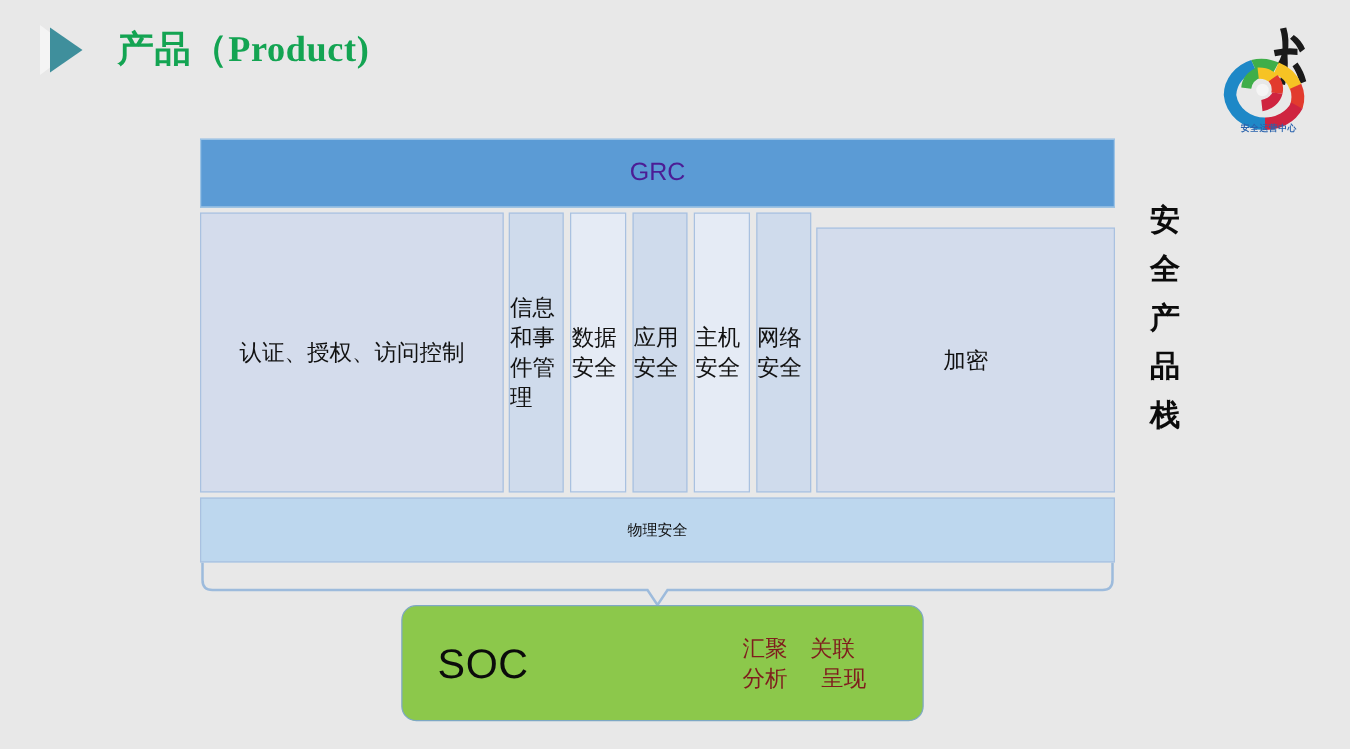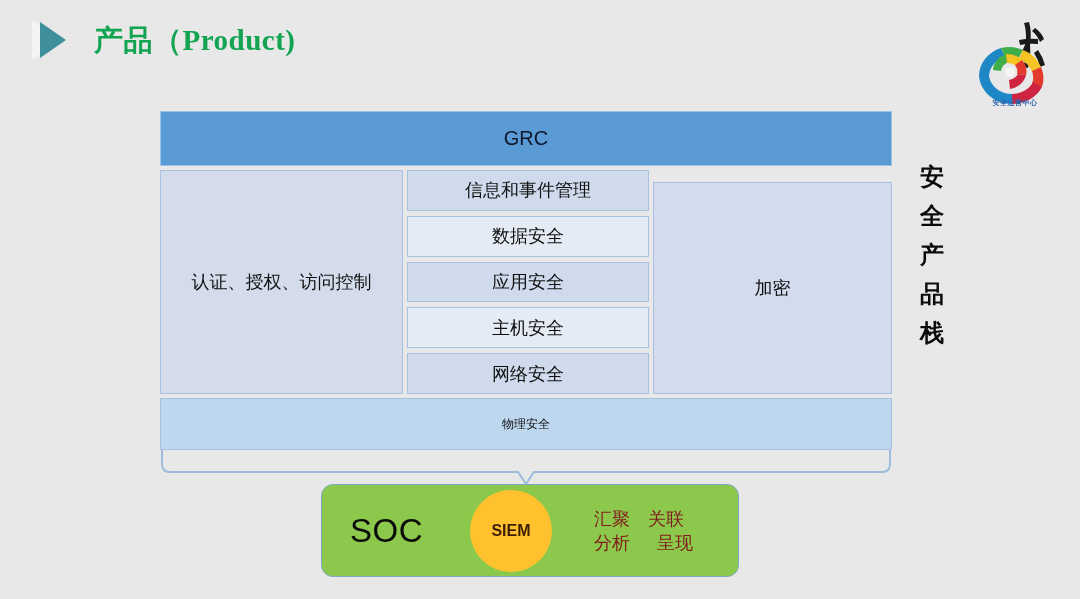--- a/index.html
+++ b/index.html
@@ -87,42 +87,41 @@
   }
 
   .grc-bar {
     height: 55px;
     background: #5b9bd5;
     border: 1px solid #9cc3e5;
     display: flex;
     align-items: center;
     justify-content: center;
     font-size: 20px;
-    color: #0f172a;
+    color: #4c1d95;
   }
 
   .mid-row {
     margin-top: 4px;
     display: flex;
     gap: 4px;
     height: 224px;
   }
   .col-left {
     flex: 0 0 243px;
     background: #d4dcec;
     border: 1px solid #a9c1e0;
     display: flex;
     align-items: center;
     justify-content: center;
     font-size: 18px;
   }
   .col-mid {
     flex: 0 0 242px;
     display: flex;
-    flex-direction: column;
     gap: 5px;
   }
   .mid-item {
     flex: 1 1 0;
     border: 1px solid #a9c1e0;
     display: flex;
     align-items: center;
     justify-content: center;
     font-size: 18px;
   }
@@ -322,21 +321,20 @@
 <div class="vlabel">
   <span>安</span>
   <span>全</span>
   <span>产</span>
   <span>品</span>
   <span>栈</span>
 </div>
 
 <div class="soc-box">
   <div class="soc-label">SOC</div>
-  <div class="siem-circle">SIEM</div>
   <div class="soc-words">
     <div class="word-col">
       <span>汇聚</span>
       <span>分析</span>
     </div>
     <div class="word-col indent-second">
       <span>关联</span>
       <span>呈现</span>
     </div>
   </div>

